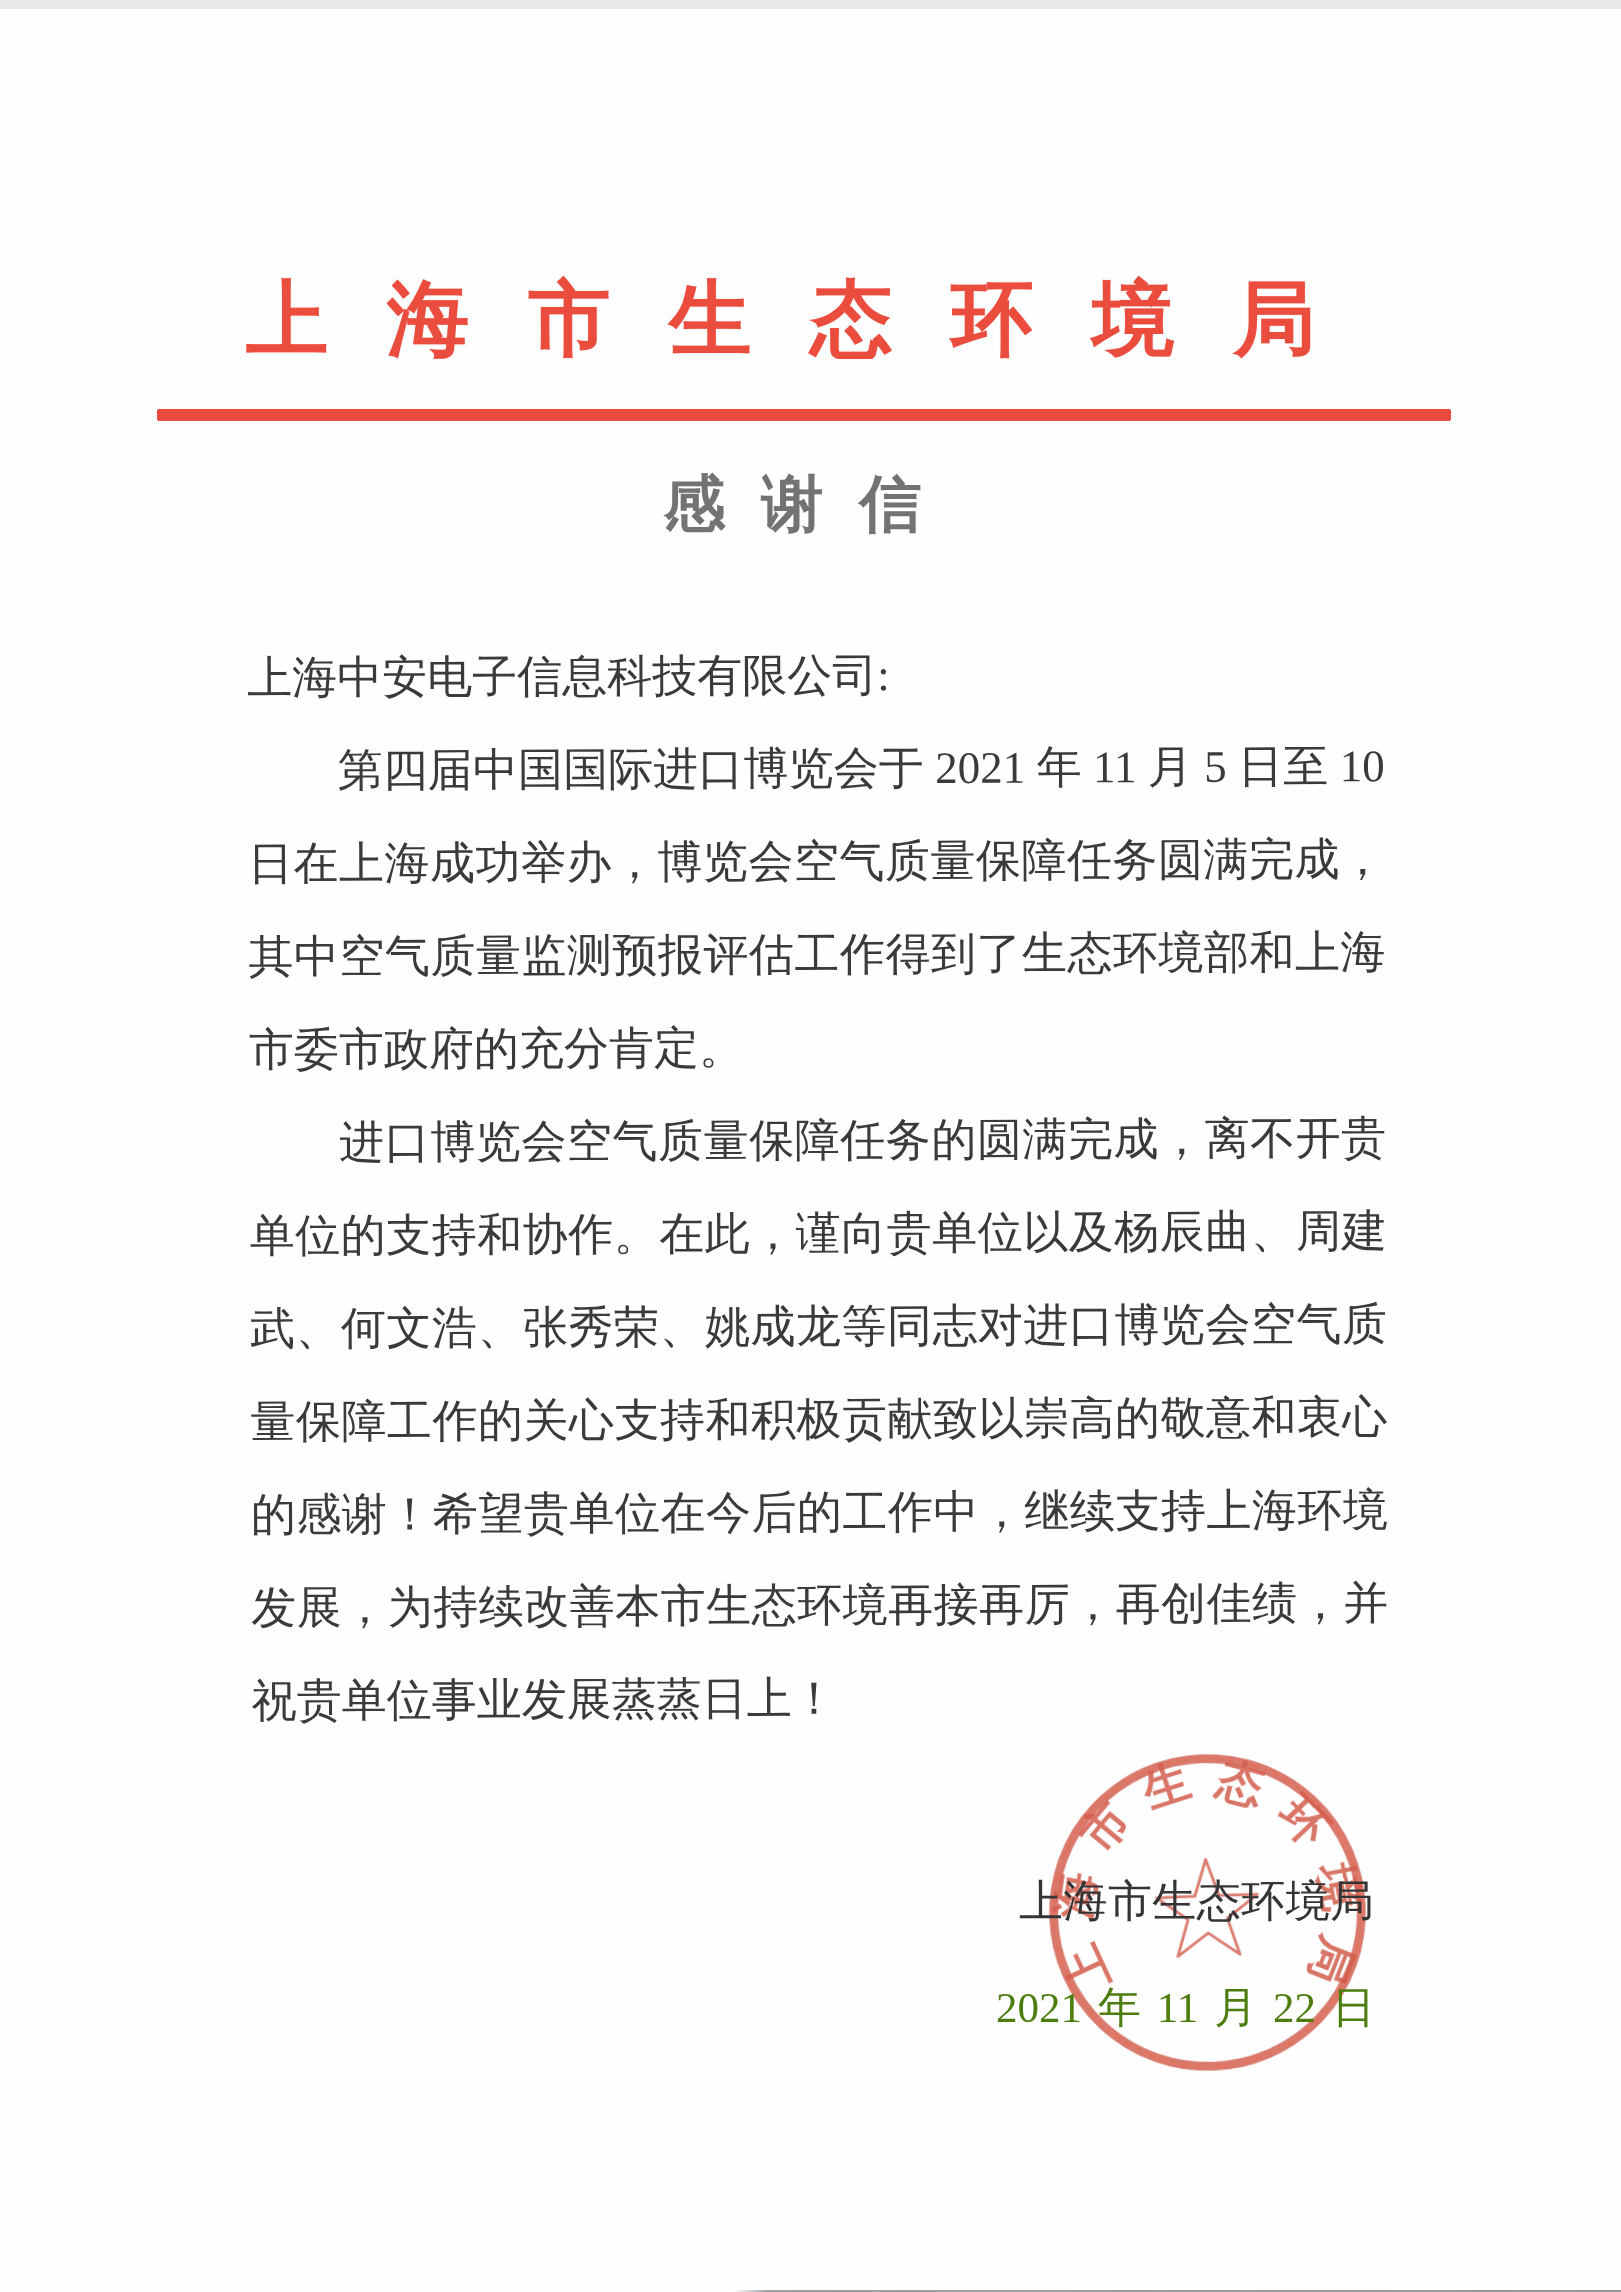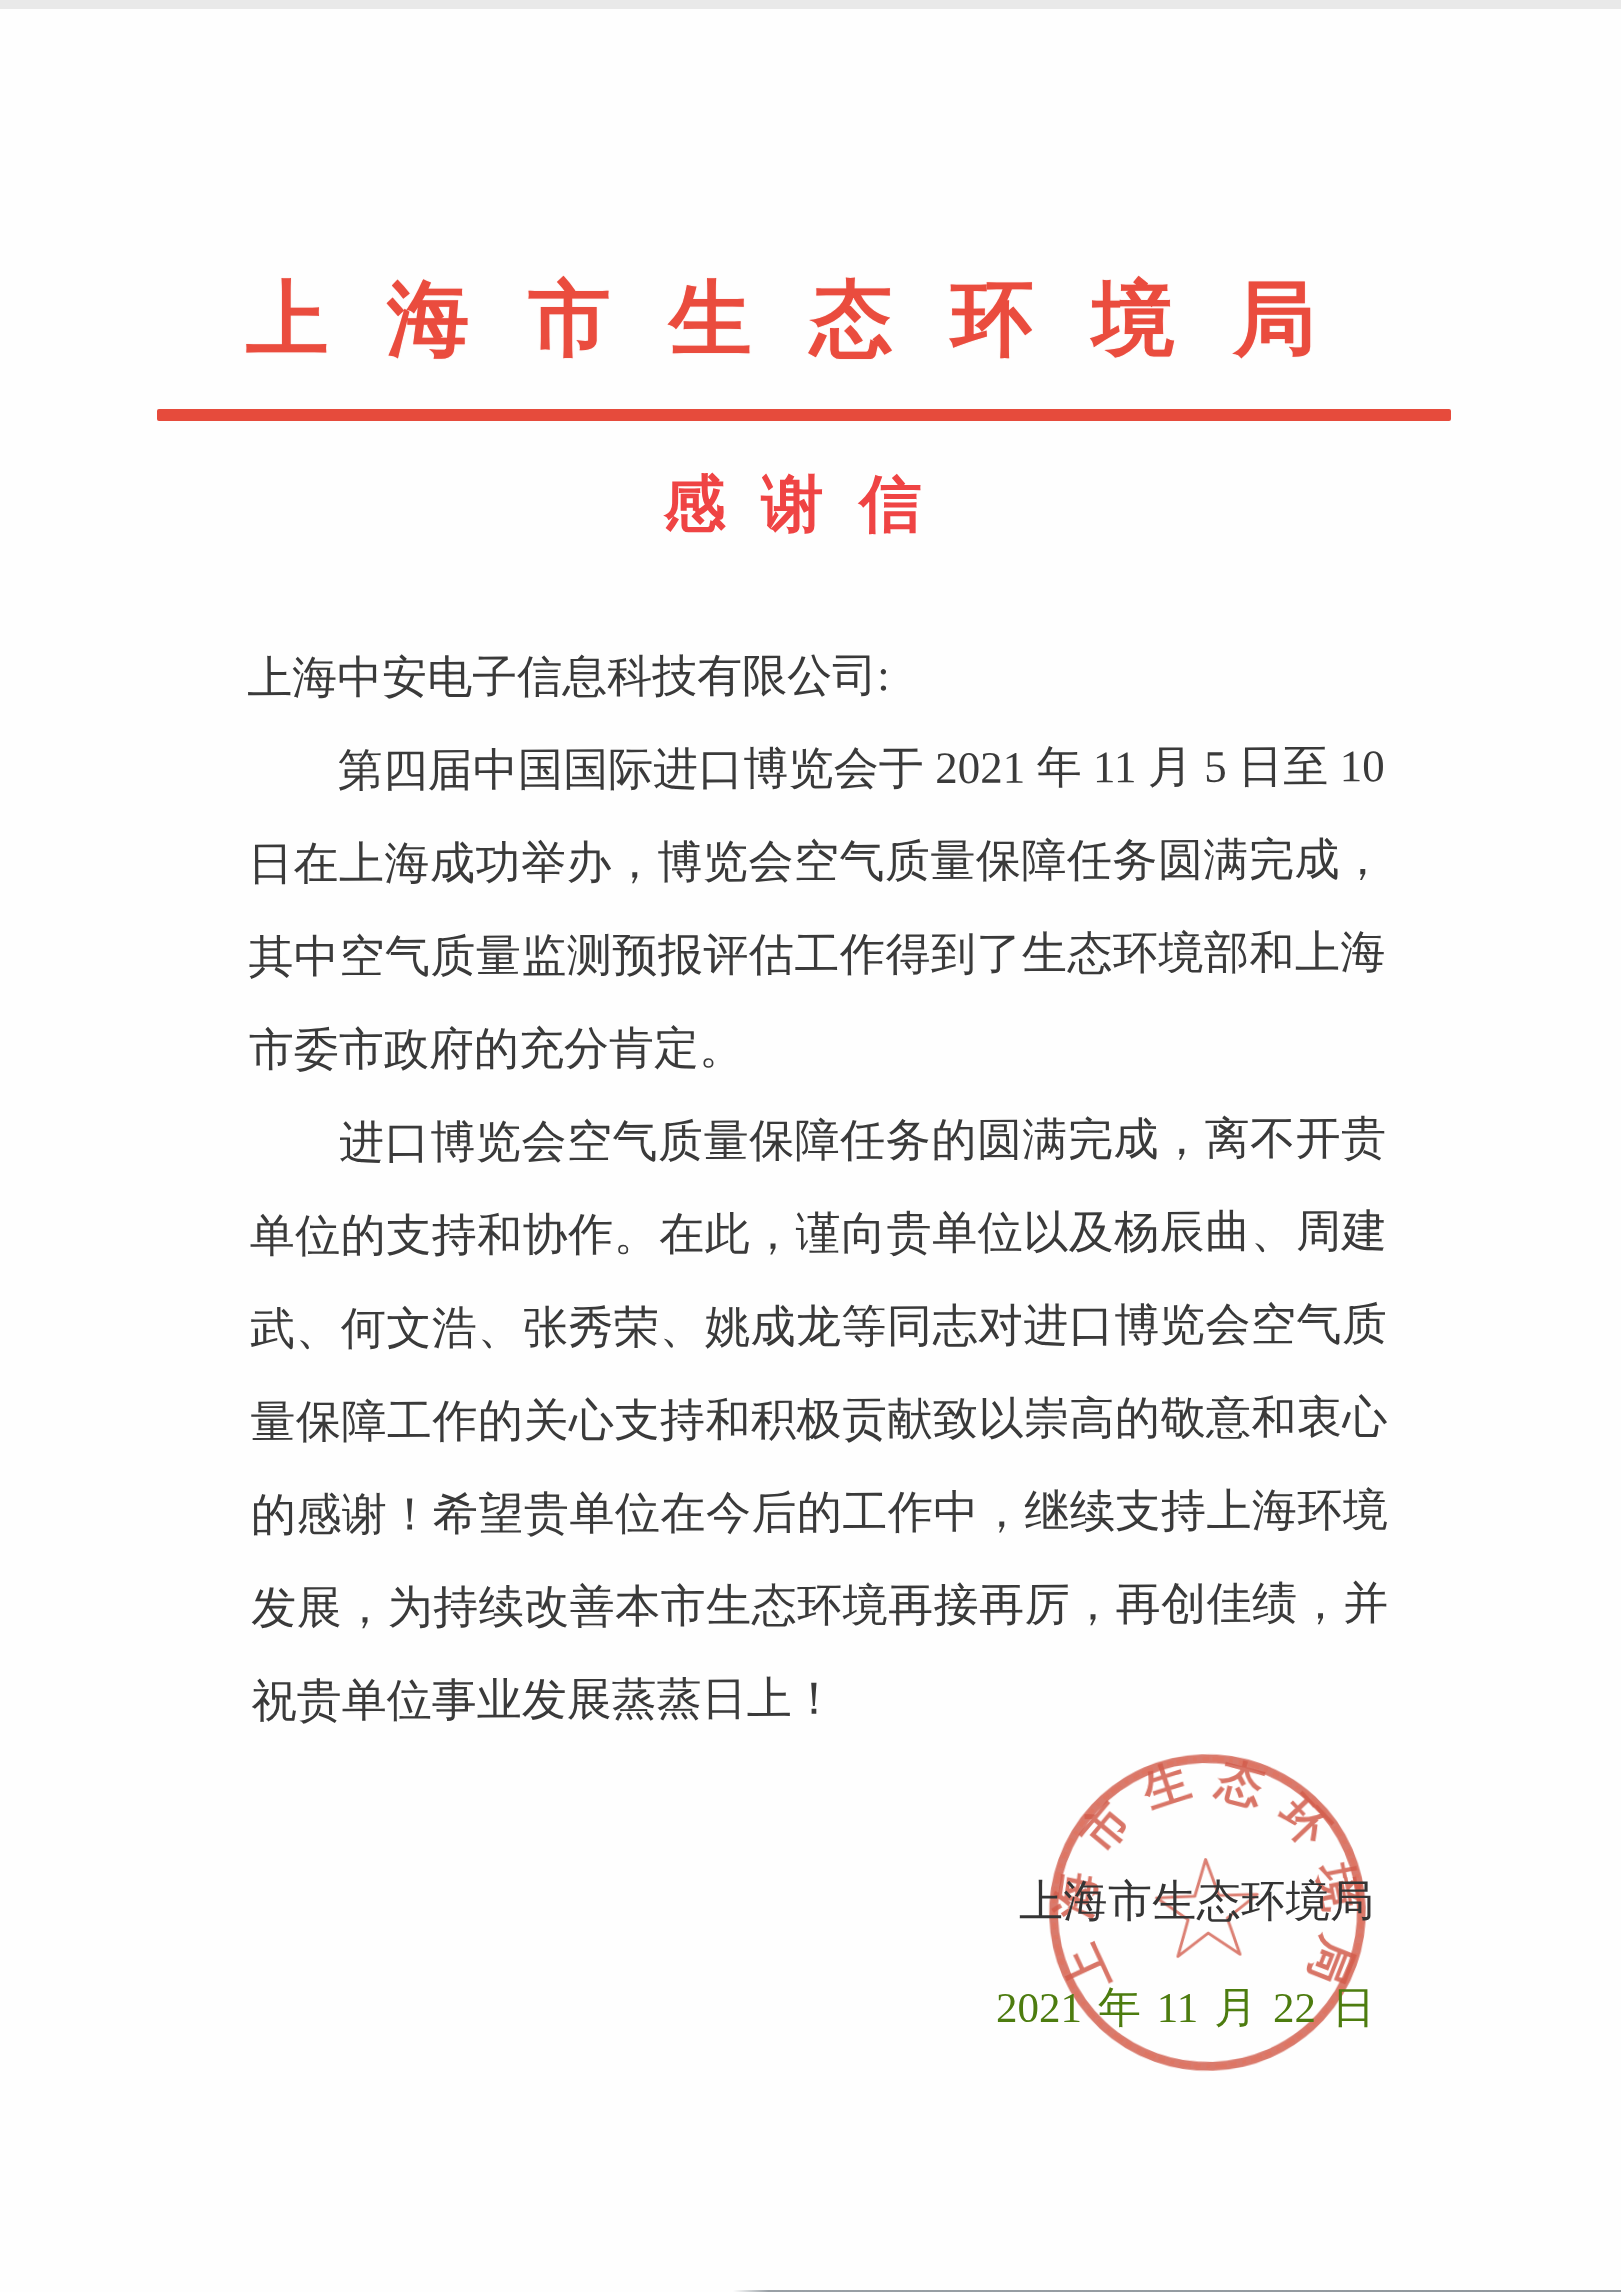--- a/index.html
+++ b/index.html
@@ -44,21 +44,21 @@
   .letter-title {
     position: absolute;
     top: 453px;
     left: 0;
     width: 100%;
     text-align: center;
     font-size: 62px;
     font-weight: bold;
     letter-spacing: 0.58em;
     line-height: 84px;
-    color: #ef4444;
+    color: #737373;
     white-space: nowrap;
   }
   
   .letter-body {
     position: absolute;
     top: 623px;
     left: 247px;
     width: 1137px;
     font-size: 45px;
     line-height: 93px;

